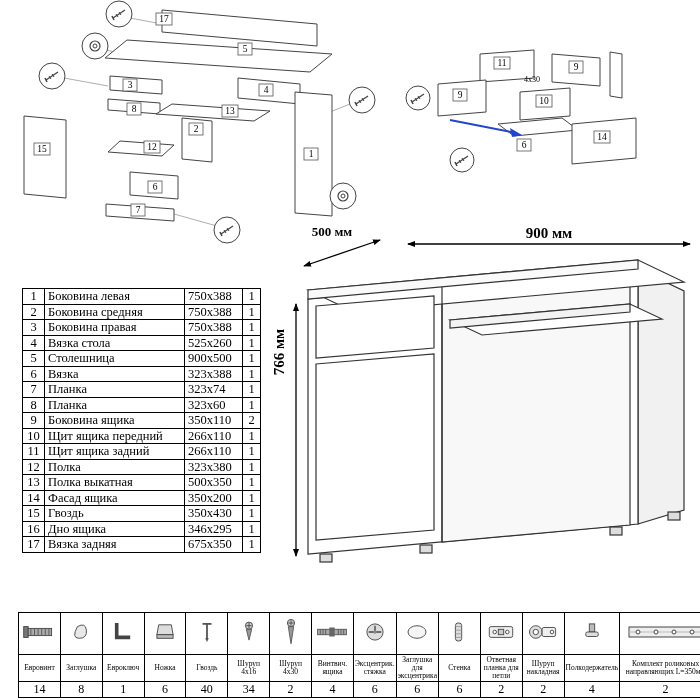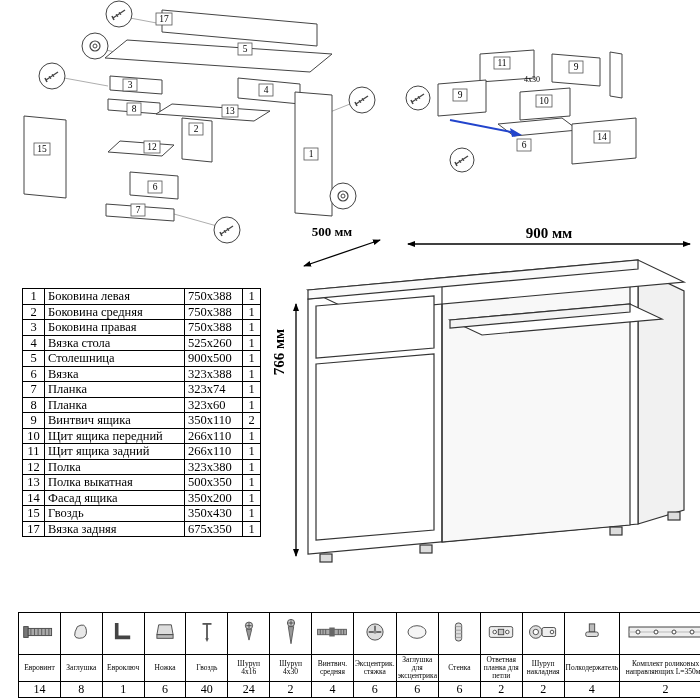--- a/index.html
+++ b/index.html
@@ -196,21 +196,21 @@
           <td class="c-qty">1</td>
         </tr>
         <tr>
           <td class="c-num">8</td>
           <td class="c-name">Планка</td>
           <td class="c-size">323x60</td>
           <td class="c-qty">1</td>
         </tr>
         <tr>
           <td class="c-num">9</td>
-          <td class="c-name">Винтвич ящика</td>
+          <td class="c-name">Боковина ящика</td>
           <td class="c-size">350x110</td>
           <td class="c-qty">2</td>
         </tr>
         <tr>
           <td class="c-num">10</td>
           <td class="c-name">Щит ящика передний</td>
           <td class="c-size">266x110</td>
           <td class="c-qty">1</td>
         </tr>
         <tr>
@@ -234,20 +234,26 @@
         <tr>
           <td class="c-num">14</td>
           <td class="c-name">Фасад ящика</td>
           <td class="c-size">350x200</td>
           <td class="c-qty">1</td>
         </tr>
         <tr>
           <td class="c-num">15</td>
           <td class="c-name">Гвоздь</td>
           <td class="c-size">350x430</td>
+          <td class="c-qty">1</td>
+        </tr>
+        <tr>
+          <td class="c-num">16</td>
+          <td class="c-name">Дно ящика</td>
+          <td class="c-size">346x295</td>
           <td class="c-qty">1</td>
         </tr>
         <tr>
           <td class="c-num">17</td>
           <td class="c-name">Вязка задняя</td>
           <td class="c-size">675x350</td>
           <td class="c-qty">1</td>
         </tr>
       </tbody>
   </table>
@@ -362,36 +368,36 @@
             </svg></td>
         </tr>
       <tr class="hw-names">
           <td>Евровинт</td>
           <td>Заглушка</td>
           <td>Евроключ</td>
           <td>Ножка</td>
           <td>Гвоздь</td>
           <td>Шуруп 4x16</td>
           <td>Шуруп 4x30</td>
-          <td>Винтвич. средняя</td>
+          <td>Винтвич. ящика</td>
           <td>Эксцентрик. стяжка</td>
           <td>Заглушка для эксцентрика</td>
           <td>Стенка</td>
           <td>Ответная планка для петли</td>
           <td>Шуруп накладная</td>
           <td>Полкодержатель</td>
           <td>Комплект роликовых направляющих L=350мм</td>
         </tr>
       <tr class="hw-qty">
           <td>14</td>
           <td>8</td>
           <td>1</td>
           <td>6</td>
           <td>40</td>
-          <td>24</td>
+          <td>34</td>
           <td>2</td>
           <td>4</td>
           <td>6</td>
           <td>6</td>
           <td>6</td>
           <td>2</td>
           <td>2</td>
           <td>4</td>
           <td>2</td>
         </tr>

